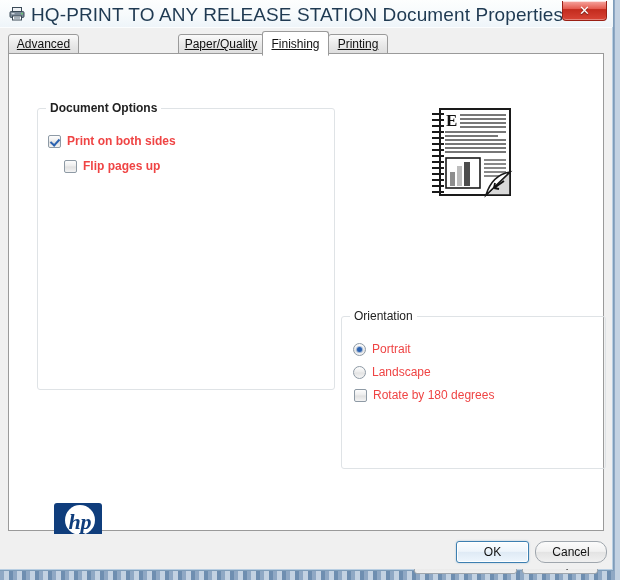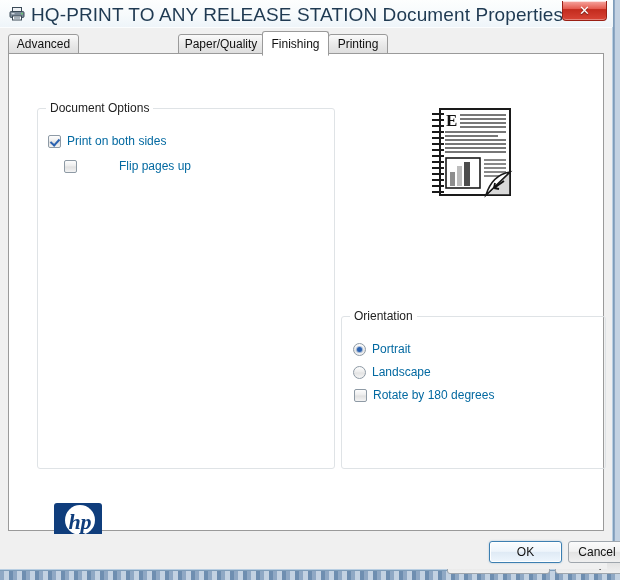--- a/index.html
+++ b/index.html
@@ -115,20 +115,21 @@
     border-bottom: 1px solid #9a9a9a;
     border-radius: 3px 3px 0 0;
     font-size: 12px;
     color: #111;
     display: flex;
     align-items: center;
     justify-content: center;
     padding: 0 3px;
     cursor: default;
     white-space: nowrap;
+    text-decoration: underline;
   }
   .tab.active {
     top: 0;
     height: 25px;
     background: #ffffff;
     border: 1px solid #9a9a9a;
     border-bottom: 1px solid #ffffff;
     z-index: 5;
     font-weight: normal;
   }
@@ -156,38 +157,38 @@
     top: -8px; left: 8px;
     background: #ffffff;
     padding: 0 4px;
     font-size: 12px;
     color: #222;
     white-space: nowrap;
   }
 
   #group-document-options {
     left: 26px; top: 54px;
-    width: 298px; height: 361px;
+    width: 298px; height: 282px; font-weight: bold;
   }
   #group-orientation {
     left: 330px; top: 262px;
     width: 265px; height: 153px; padding-left: 8px;
   }
 
   
   .ctl-row {
     position: absolute;
     display: flex;
     align-items: center;
     white-space: nowrap;
     cursor: default;
   }
   .ctl-label {
     font-size: 12px;
-    color: #0369a1;
+    color: #ef4444;
     margin-left: 6px;
   }
   .checkbox {
     width: 13px; height: 13px;
     box-sizing: border-box;
     border: 1px solid #8e9aa5;
     border-radius: 2px;
     background: linear-gradient(180deg,#fdfdfd 0%,#ececec 48%,#e0e0e0 52%,#f3f3f3 100%);
     position: relative;
     flex: 0 0 auto;
@@ -260,39 +261,38 @@
     border: 1px solid #9fa6ad;
     border-radius: 3px;
     background: linear-gradient(180deg,#fbfbfb 0%,#f1f1f1 47%,#e3e3e3 50%,#f0f0f0 100%);
     font-size: 12px;
     color: #111;
     display: flex;
     align-items: center;
     justify-content: center;
     cursor: pointer;
     font-family: "Liberation Sans", sans-serif;
-    margin-left: 33px;
   }
   .btn.default {
     border: 1px solid #3c7fb1;
     box-shadow: inset 0 0 0 1px #ffffff, 0 0 2px rgba(60,127,177,.4);
     background: linear-gradient(180deg,#fafdff 0%,#eef5fb 47%,#dfeaf5 50%,#eef6fd 100%);
   }
   #btn-about { left: 405px; top: 498px; width: 103px; }
   #btn-help  { left: 513px; top: 498px; width: 76px; }
 
   
   #footer {
     position: absolute;
     left: 5px; top: 534px;
     width: 602px; height: 35px;
     background: #f0f0f0;
   }
   #btn-ok     { left: 456px; top: 541px; width: 73px; }
-  #btn-cancel { left: 535px; top: 541px; width: 58px; }
+  #btn-cancel { left: 535px; top: 541px; width: 72px; border-radius: 10px; }
 </style>
 </head>
 <body>
 
 <div id="desktop"></div>
 
 <div id="window">
 <div id="window-inner">
 
   <div id="titlebar">
@@ -333,21 +333,21 @@
     <div id="tabpanel">
 
       <fieldset class="groupbox" id="group-document-options">
         <legend class="gb-label">Document Options</legend>
 
         <div class="ctl-row" style="left:10px; top:25px;">
           <span class="checkbox checked"></span>
           <span class="ctl-label">Print on both sides</span>
         </div>
 
-        <div class="ctl-row" style="left:26px; top:50px;gap:36px;">
+        <div class="ctl-row" style="left:26px; top:50px;">
           <span class="checkbox"></span>
           <span class="ctl-label">Flip pages up</span>
         </div>
       </fieldset>
 
       <fieldset class="groupbox" id="group-orientation">
         <legend class="gb-label">Orientation</legend>
 
         <div class="ctl-row" style="left:11px; top:25px;">
           <span class="radio selected"></span>

